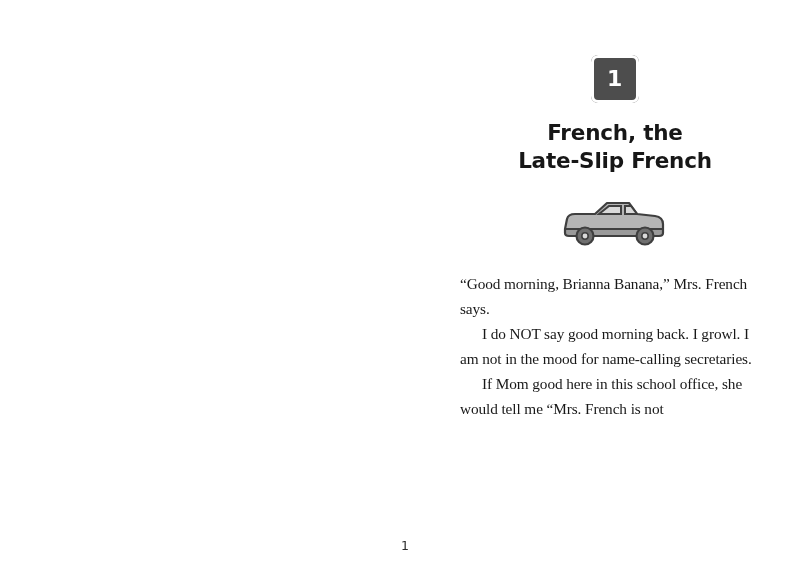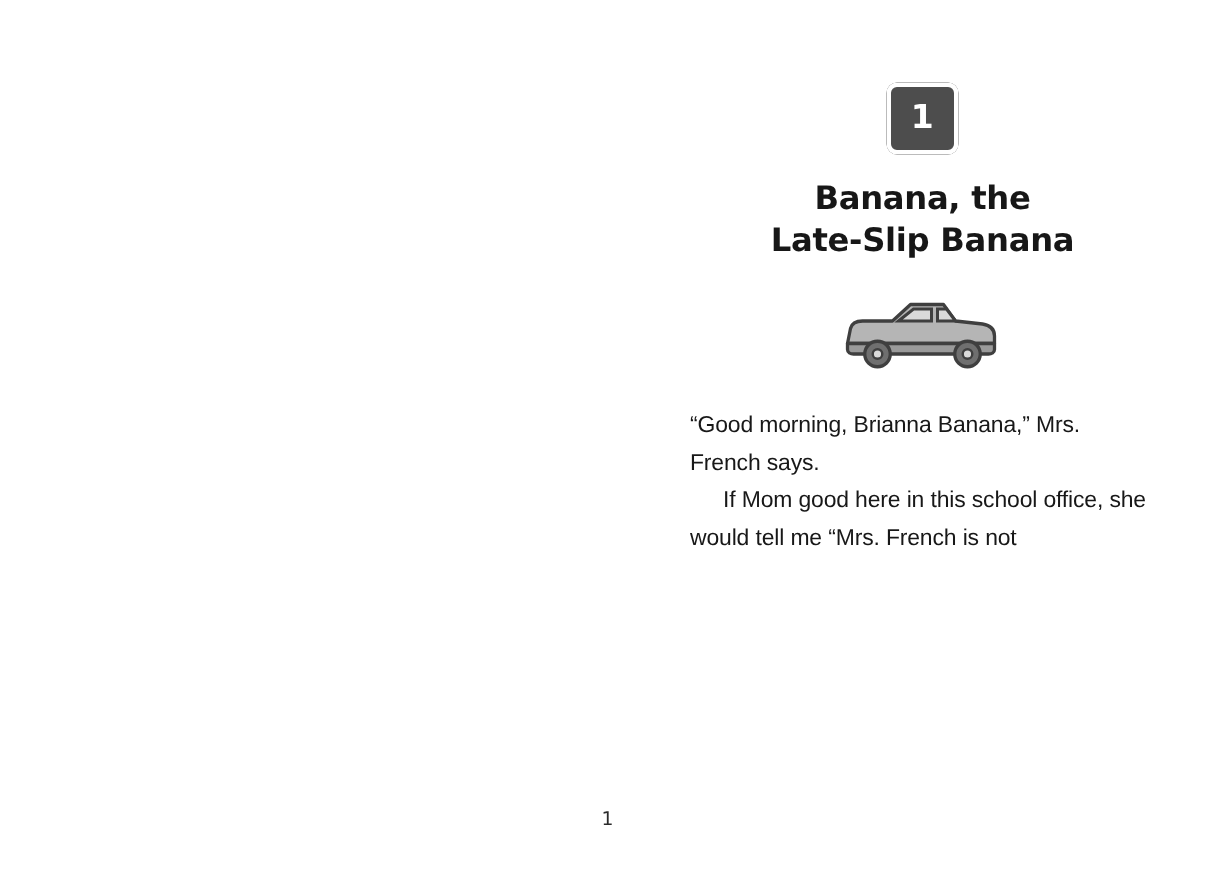--- a/index.html
+++ b/index.html
@@ -63,21 +63,21 @@
   .chapter-ornament {
     margin: 18px auto 0 auto;
     width: 120px;
     height: 58px;
     display: flex;
     align-items: center;
     justify-content: center;
   }
   .body-text {
     margin: 22px 0 0 0;
-    font-family: Liberation Sans, sans-serif;
+    font-family: Liberation Serif, serif;
     font-size: 15.3px;
     line-height: 1.63;
     color: #181818;
     letter-spacing: -0.1px;
   }
   .body-text p {
     margin: 0;
     text-indent: 0;
   }
   .body-text p.indent {
@@ -99,22 +99,22 @@
 
 <div class="page">
 
   <div class="text-column">
 
     <div class="chapter-number-badge">
       <span class="num">1</span>
     </div>
 
     <h1 class="chapter-title">
-      <span class="line">Banana, the</span>
-      <span class="line">Late-Slip Banana</span>
+      <span class="line">French, the</span>
+      <span class="line">Late-Slip French</span>
     </h1>
 
     <div class="chapter-ornament">
       <svg width="120" height="56" viewBox="0 0 120 56">
         <g stroke="#3f3f3f" stroke-width="2.2" stroke-linejoin="round" fill="#b5b5b5">
           <path d="M10 36 L12 26 C13 22 16 21 20 21 L40 21 L52 10 L74 10 L82 21 L100 23 C106 24 108 27 108 31 L108 36 Z"></path>
           <path d="M10 36 L108 36 L108 40 C108 42 106 43 104 43 L14 43 C12 43 10 42 10 40 Z" fill="#9a9a9a"></path>
         </g>
         <g stroke="#3f3f3f" stroke-width="2" fill="#d9d9d9">
           <path d="M44 21 L54 13 L66 13 L66 21 Z"></path>
@@ -124,20 +124,21 @@
           <circle cx="30" cy="43" r="8.5" fill="#6f6f6f" stroke="#3f3f3f" stroke-width="2.2"></circle>
           <circle cx="30" cy="43" r="3.2" fill="#d9d9d9" stroke="#3f3f3f" stroke-width="1.6"></circle>
           <circle cx="90" cy="43" r="8.5" fill="#6f6f6f" stroke="#3f3f3f" stroke-width="2.2"></circle>
           <circle cx="90" cy="43" r="3.2" fill="#d9d9d9" stroke="#3f3f3f" stroke-width="1.6"></circle>
         </g>
       </svg>
     </div>
 
     <div class="body-text">
       <p>“Good morning, Brianna Banana,” Mrs. French says.</p>
+      <p class="indent">I do NOT say good morning back. I growl. I am not in the mood for name-calling secretaries.</p>
       <p class="indent">If Mom good here in this school office, she would tell me “Mrs. French is not</p>
     </div>
 
   </div>
 
   <div class="folio">1</div>
 
 </div>
 
 </body></html>

